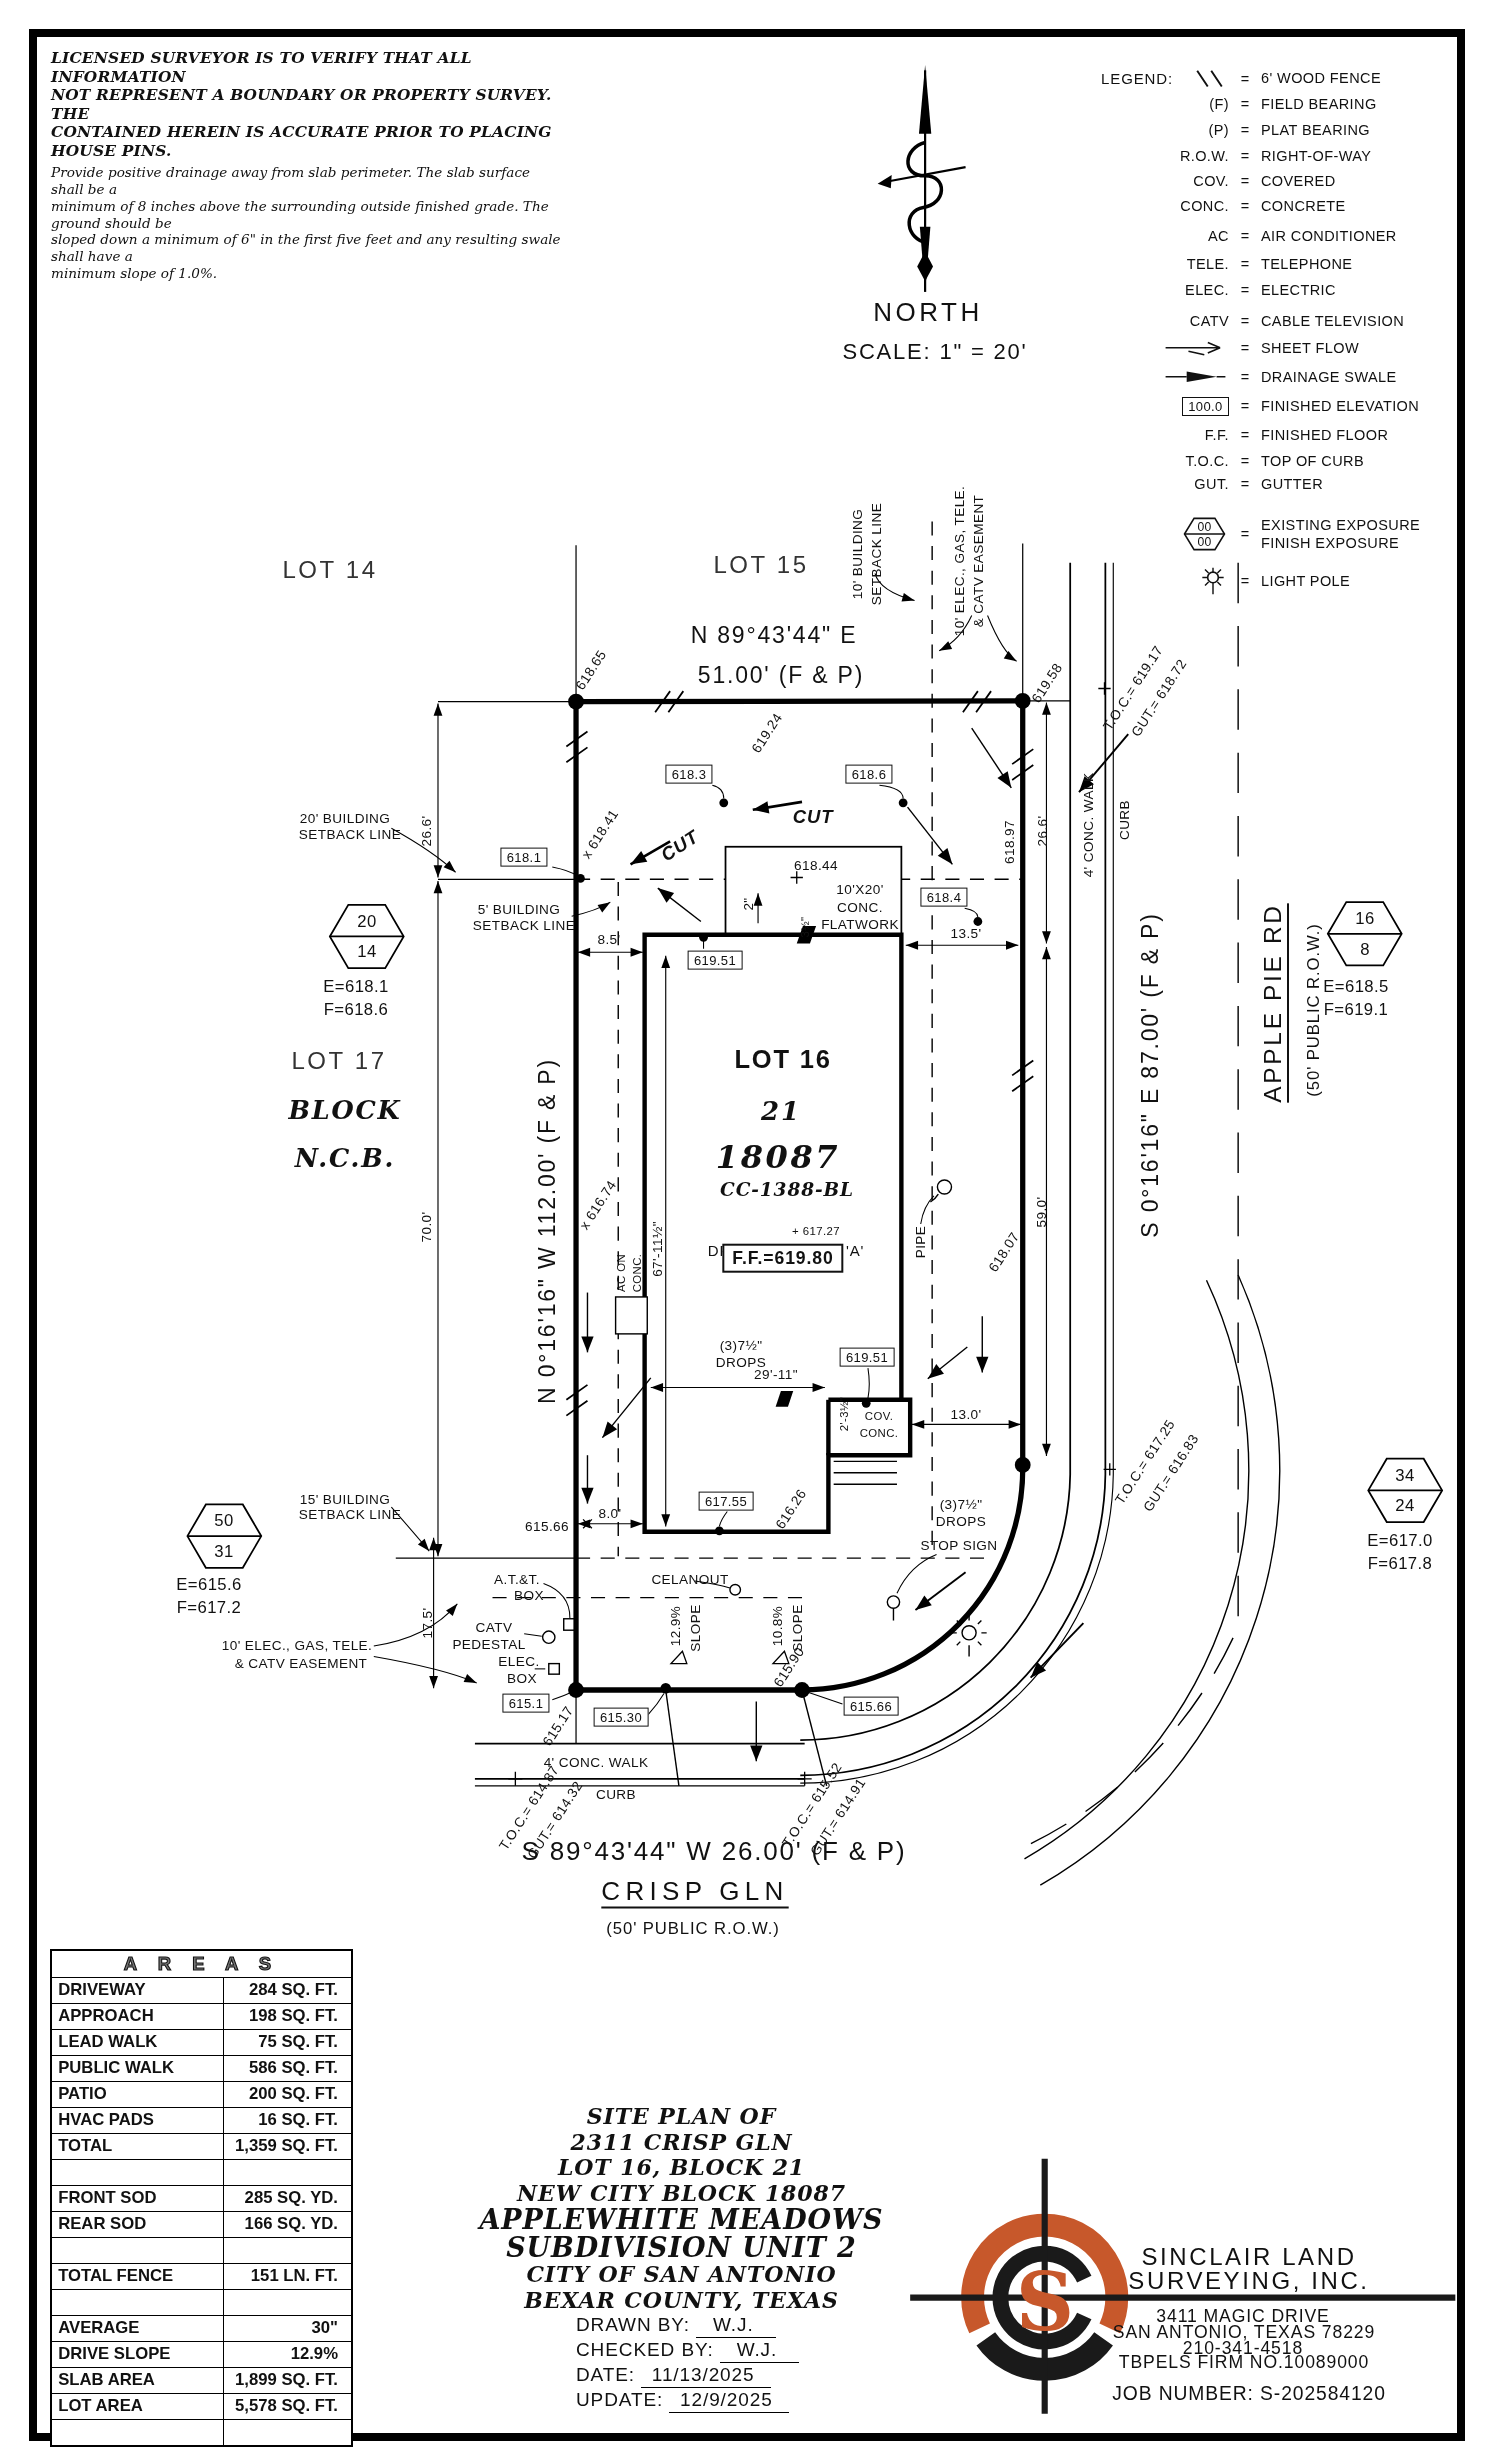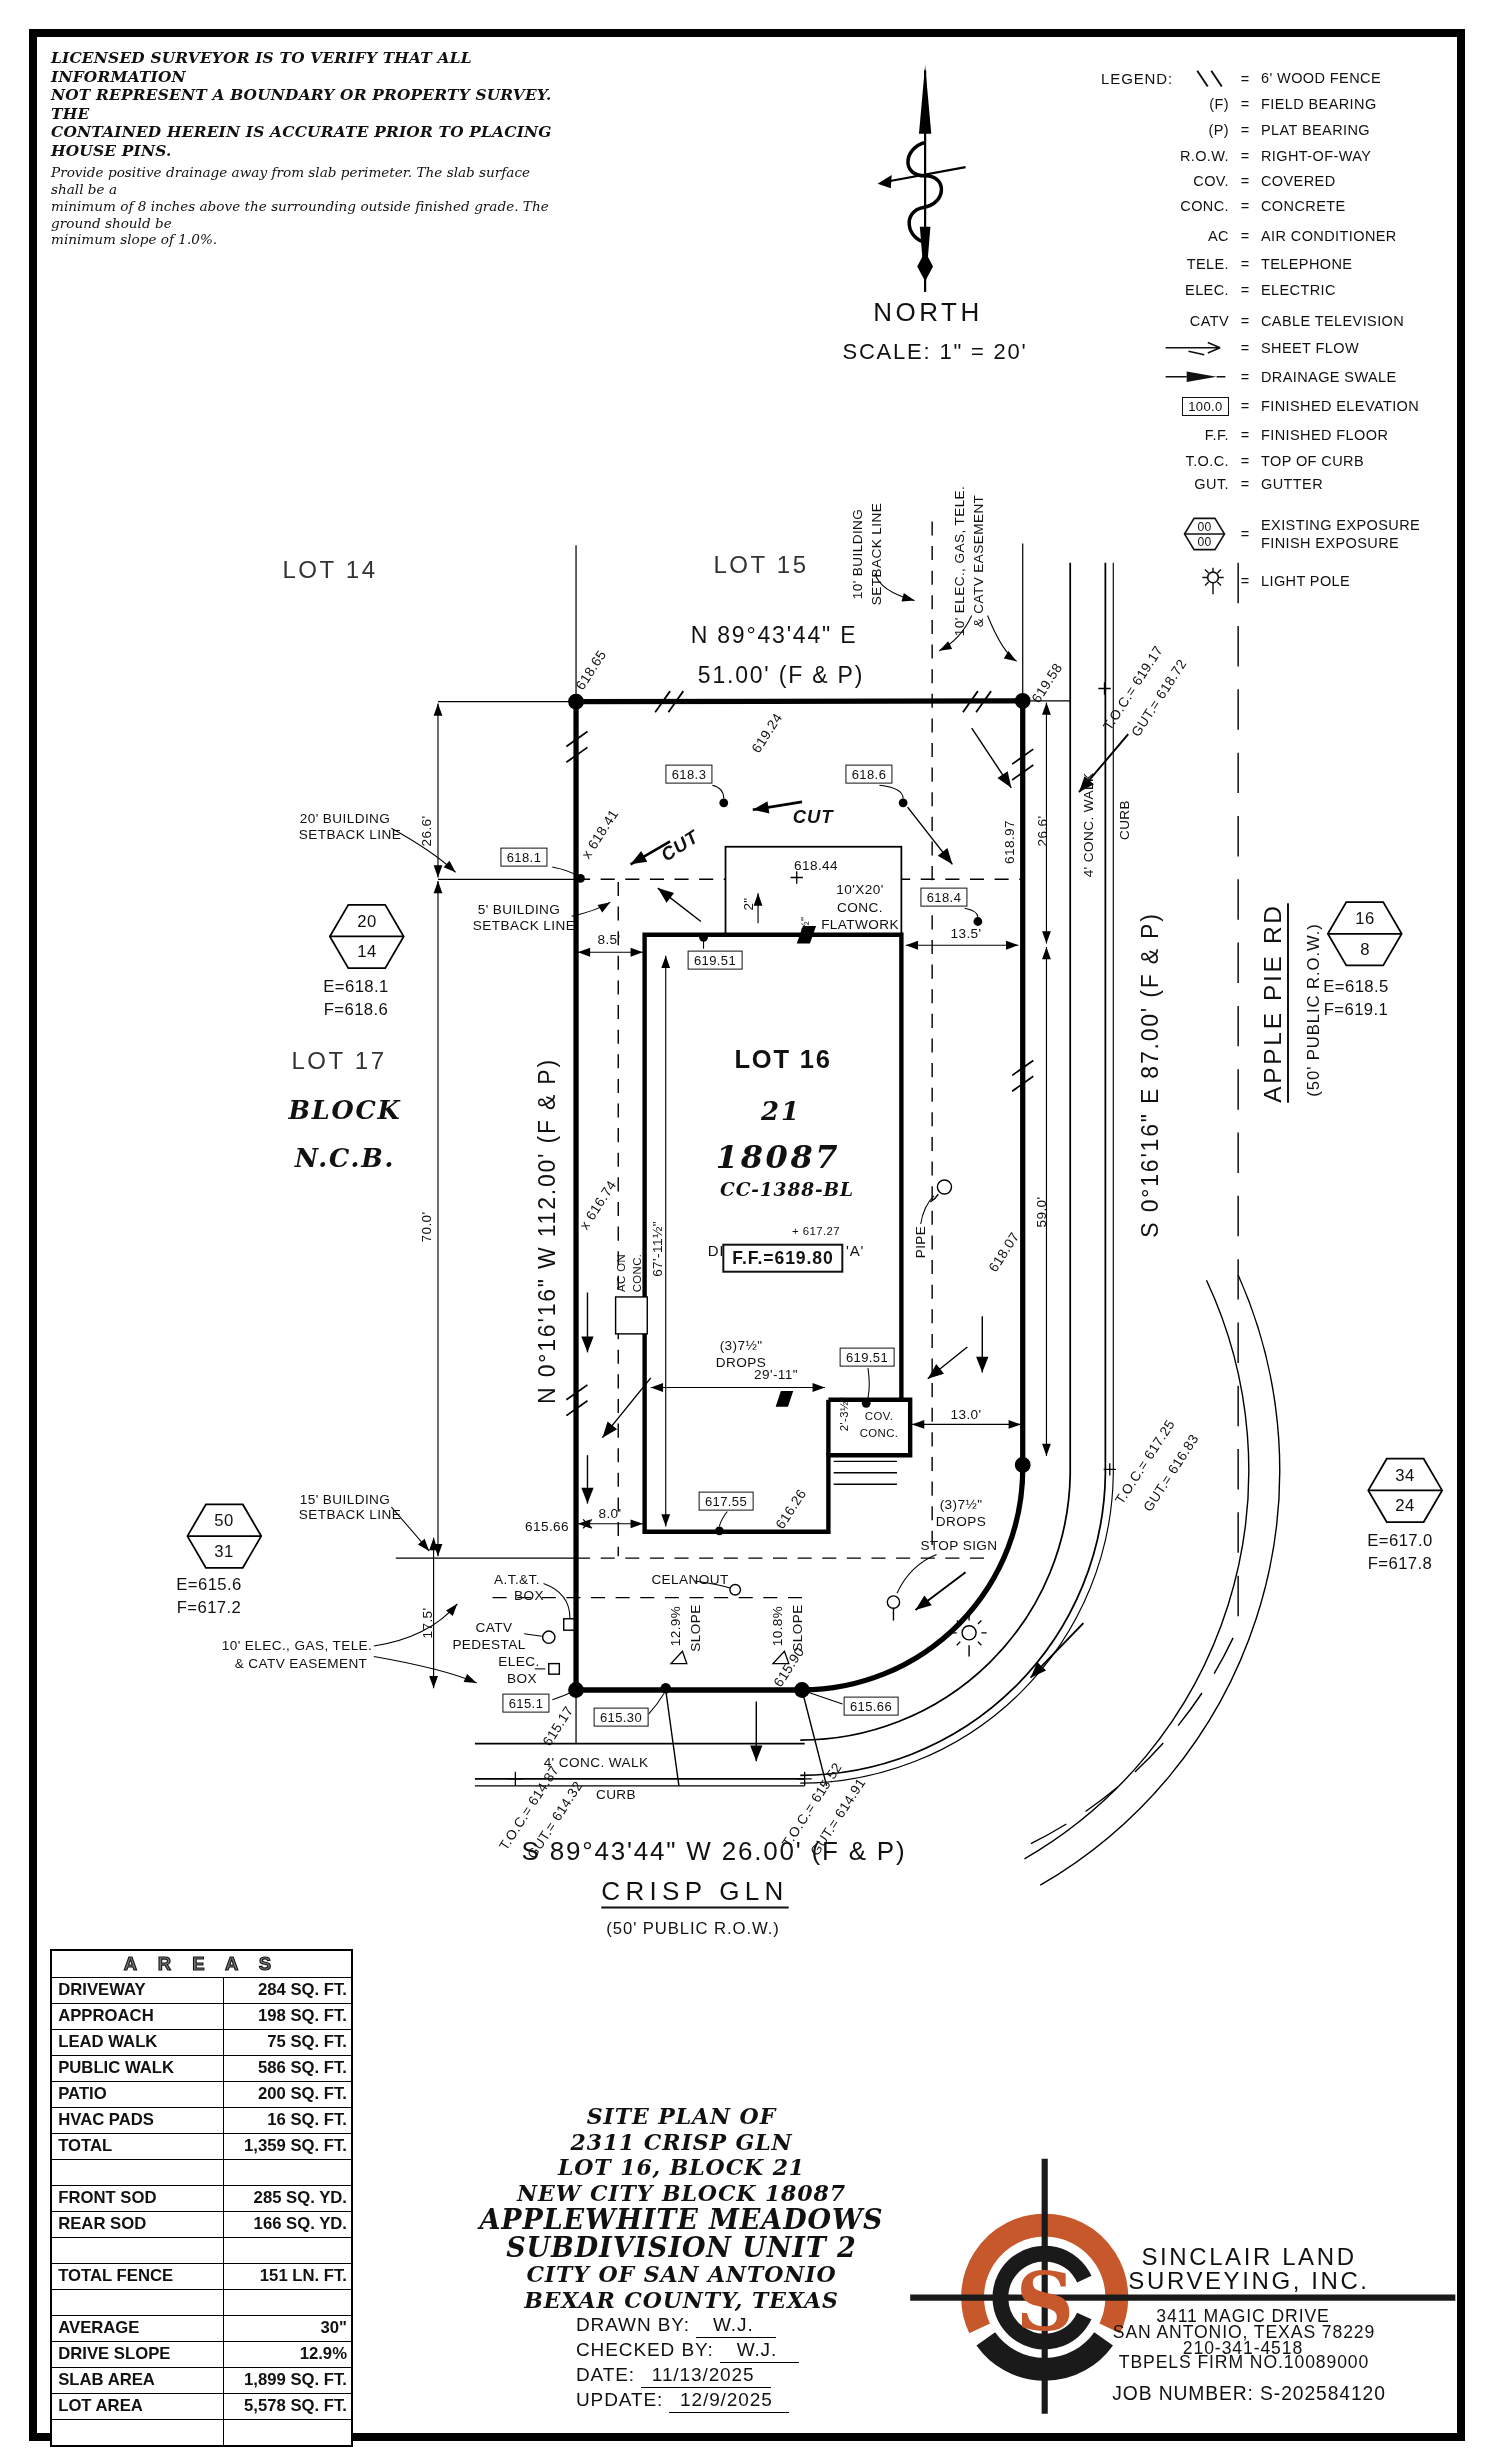--- a/index.html
+++ b/index.html
@@ -52,21 +52,21 @@
   .blocktext{font:italic 700 25.5px "DejaVu Serif",serif;letter-spacing:1.8px;}
 
   
   #areas{position:absolute;left:50px;top:1949px;width:299px;border:2.2px solid #000;background:#fff;}
   #areas-header{height:25.5px;border-bottom:1.8px solid #000;text-align:center;
     font:700 18.5px "Liberation Sans",sans-serif;letter-spacing:8px;line-height:25.5px;
     color:#777;-webkit-text-stroke:1.1px #111;}
   .ar-row{display:grid;grid-template-columns:172px 1fr;height:25px;border-top:1.3px solid #000;}
   .ar-row:first-of-type{border-top:none;}
   .ar-l{padding-left:6.2px;font:700 16.7px "Liberation Sans",sans-serif;line-height:24.6px;letter-spacing:0px;border-right:1.3px solid #000;overflow:hidden;}
-  .ar-v{text-align:right;padding-right:4px;font:700 16.7px "Liberation Sans",sans-serif;line-height:24.6px;}
+  .ar-v{text-align:right;padding-right:13px;font:700 16.7px "Liberation Sans",sans-serif;line-height:24.6px;}
 
   
   #title-block{position:absolute;left:475px;top:2104px;width:413px;text-align:center;}
   .tb1{font:italic 700 22px "DejaVu Serif",serif;line-height:25.5px;letter-spacing:0.9px;}
   .tb2{font:italic 700 27px "DejaVu Serif",serif;line-height:28px;letter-spacing:0.9px;}
   .tb3{font:italic 700 22px "DejaVu Serif",serif;line-height:25.5px;letter-spacing:0.9px;}
   #title-form{position:absolute;left:576px;top:2313px;}
   .tf-row{font-size:19px;letter-spacing:0.9px;line-height:24px;white-space:nowrap;}
   .tf-val{display:inline-block;border-bottom:1.8px solid #000;padding:0 16px 0 10.6px;min-width:53px;text-align:center;}
 
@@ -298,20 +298,21 @@
 
   <div id="disclaimer">
     <div id="disc-upper">
         <div class="disc-u">LICENSED SURVEYOR IS TO VERIFY THAT ALL INFORMATION</div>
         <div class="disc-u">NOT REPRESENT A BOUNDARY OR PROPERTY SURVEY. THE</div>
         <div class="disc-u">CONTAINED HEREIN IS ACCURATE PRIOR TO PLACING HOUSE PINS.</div>
       </div>
     <div id="disc-lower">
         <div class="disc-l">Provide positive drainage away from slab perimeter. The slab surface shall be a</div>
         <div class="disc-l">minimum of 8 inches above the surrounding outside finished grade. The ground should be</div>
+        <div class="disc-l">sloped down a minimum of 6" in the first five feet and any resulting swale shall have a</div>
         <div class="disc-l">minimum slope of 1.0%.</div>
       </div>
   </div>
 
   <div class="north-label">NORTH</div>
   <div class="scale-label">SCALE: 1" = 20'</div>
 
   <div id="legend">
     <div class="legend-title">LEGEND:</div>
     <div id="legend-rows">

